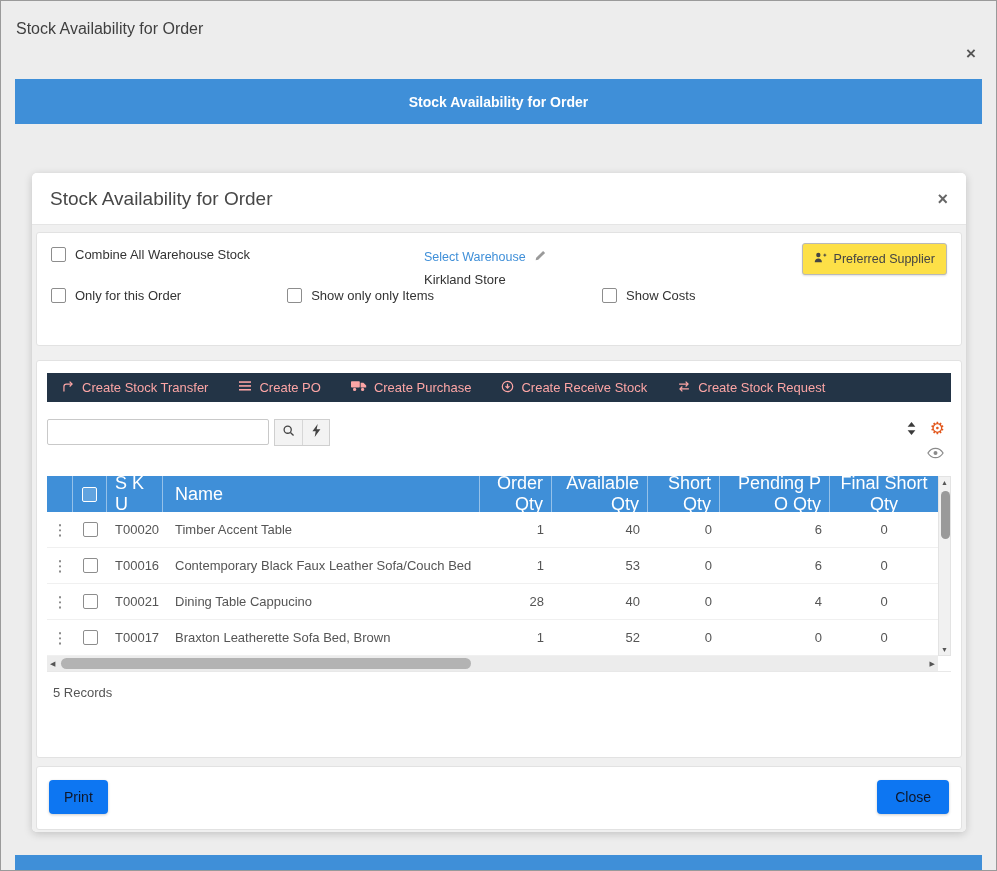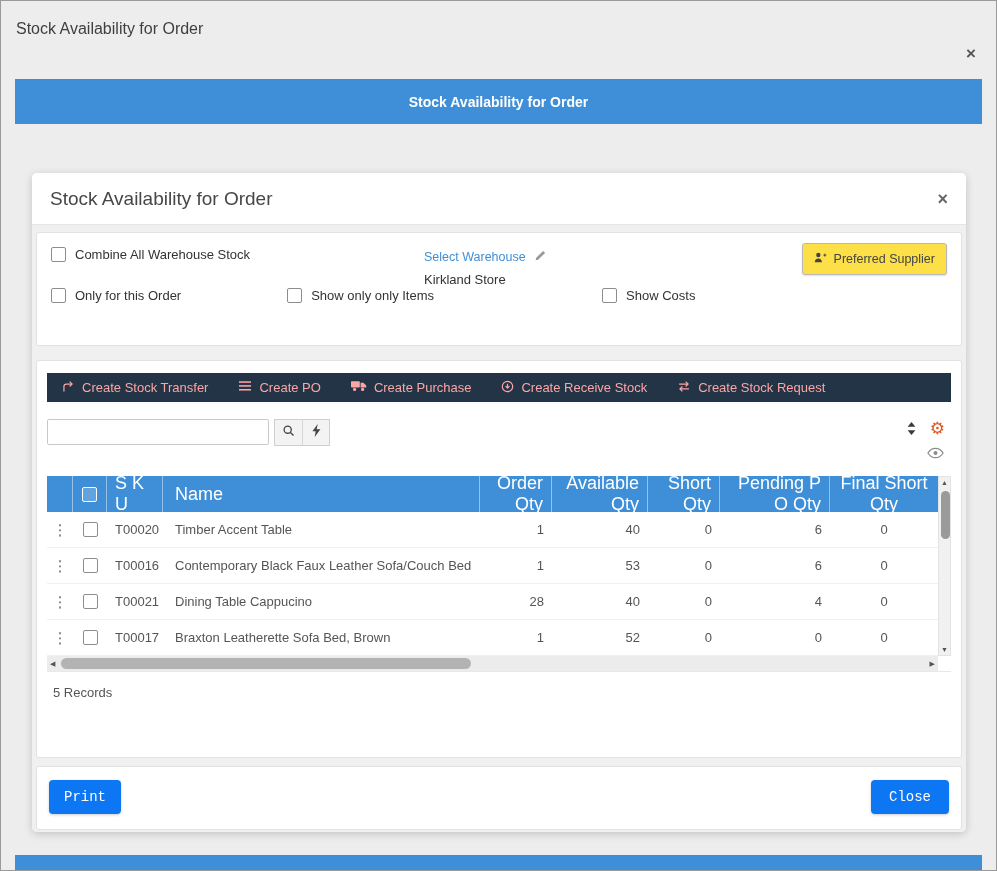--- a/index.html
+++ b/index.html
@@ -85,22 +85,22 @@
   .vthumb { position:absolute; top:14px; left:2px; width:9px; height:48px; background:#9a9a9a; border-radius:5px; }
   .scroll-arrow { font-size:7px; color:#555; line-height:1; }
   .hscroll { margin-top:0; height:15px; background:#ececec; position:relative; display:flex; align-items:center;
              justify-content:space-between; padding:0 3px; cursor:pointer; }
   .hthumb { position:absolute; left:14px; top:2px; height:11px; width:46%; background:#b3b3b3; border-radius:6px; }
 
   .records { border-top:1px solid #e8e8e8; margin-top:0; padding:13px 6px 0; font-size:13px; color:#555; }
 
   
   .footer-card { height:64px; position:relative; }
-  .btn { border:none; border-radius:4px; background:#0d76f2; color:#ffffff; font-size:14px;
-         font-family:Liberation Mono, monospace; padding:9px 15px; cursor:pointer; box-shadow:0 1px 3px rgba(0,0,0,.2); }
+  .btn { border:none; border-radius:4px; background:#0d76f2; color:#0f172a; font-size:14px;
+         font-family:Liberation Sans, sans-serif; padding:9px 15px; cursor:pointer; box-shadow:0 1px 3px rgba(0,0,0,.2); }
   .btn-print { position:absolute; left:12px; top:13px; }
   .btn-close { position:absolute; right:12px; top:13px; padding:9px 18px; }
 </style>
 </head>
 <body>
 
 <div class="screen">
 
   <div class="page-title">Stock Availability for Order</div>
   <div class="page-close">×</div>

